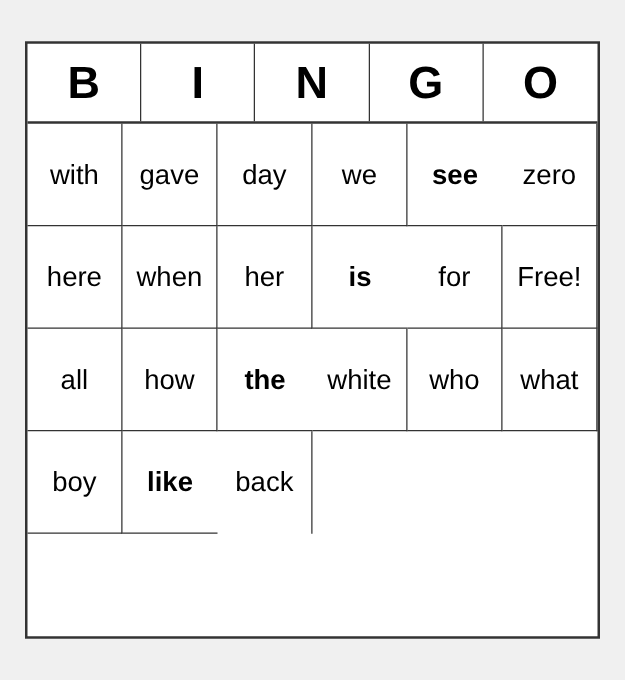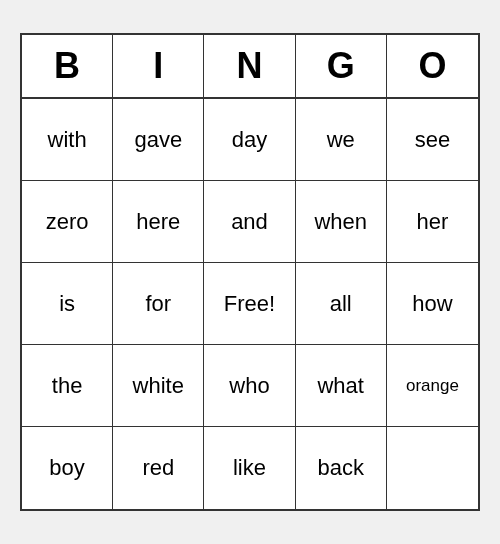--- a/index.html
+++ b/index.html
@@ -36,38 +36,39 @@
       padding: 10px 0;
       border-right: 1px solid #333;
     }
 
     .bingo-header-cell:last-child {
       border-right: none;
     }
 
     .bingo-grid {
       display: grid;
-      grid-template-columns: repeat(5, 1fr);
+      grid-template-columns: repeat(6, 1fr);
       grid-template-rows: repeat(5, 1fr);
     }
 
     .bingo-cell {
       border-right: 1px solid #333;
       border-bottom: 1px solid #333;
       display: flex;
       justify-content: center;
       align-items: center;
       min-height: 82px;
       text-align: center;
       font-size: 22px;
       padding: 5px;
     }
 
     .bingo-cell:nth-child(5n) {
       border-right: none;
+      font-weight: bold;
     }
 
     .bingo-cell:nth-child(n+21) {
       border-bottom: none;
     }
 
     .bingo-cell.free {
     }
 
     .bingo-cell.small-text {
@@ -86,31 +87,28 @@
       <div class="bingo-header-cell">O</div>
     </div>
   <div class="bingo-grid">
   <div class="bingo-cell">with</div>
       <div class="bingo-cell">gave</div>
       <div class="bingo-cell">day</div>
       <div class="bingo-cell">we</div>
       <div class="bingo-cell">see</div>
       <div class="bingo-cell">zero</div>
       <div class="bingo-cell">here</div>
-      <div class="bingo-cell">and</div>
       <div class="bingo-cell">when</div>
       <div class="bingo-cell">her</div>
       <div class="bingo-cell">is</div>
       <div class="bingo-cell">for</div>
       <div class="bingo-cell free">Free!</div>
       <div class="bingo-cell">all</div>
       <div class="bingo-cell">how</div>
       <div class="bingo-cell">the</div>
       <div class="bingo-cell">white</div>
       <div class="bingo-cell">who</div>
       <div class="bingo-cell">what</div>
-      <div class="bingo-cell small-text">orange</div>
       <div class="bingo-cell">boy</div>
-      <div class="bingo-cell">red</div>
       <div class="bingo-cell">like</div>
       <div class="bingo-cell">back</div>
     </div>
 </div>
 
 </body></html>

